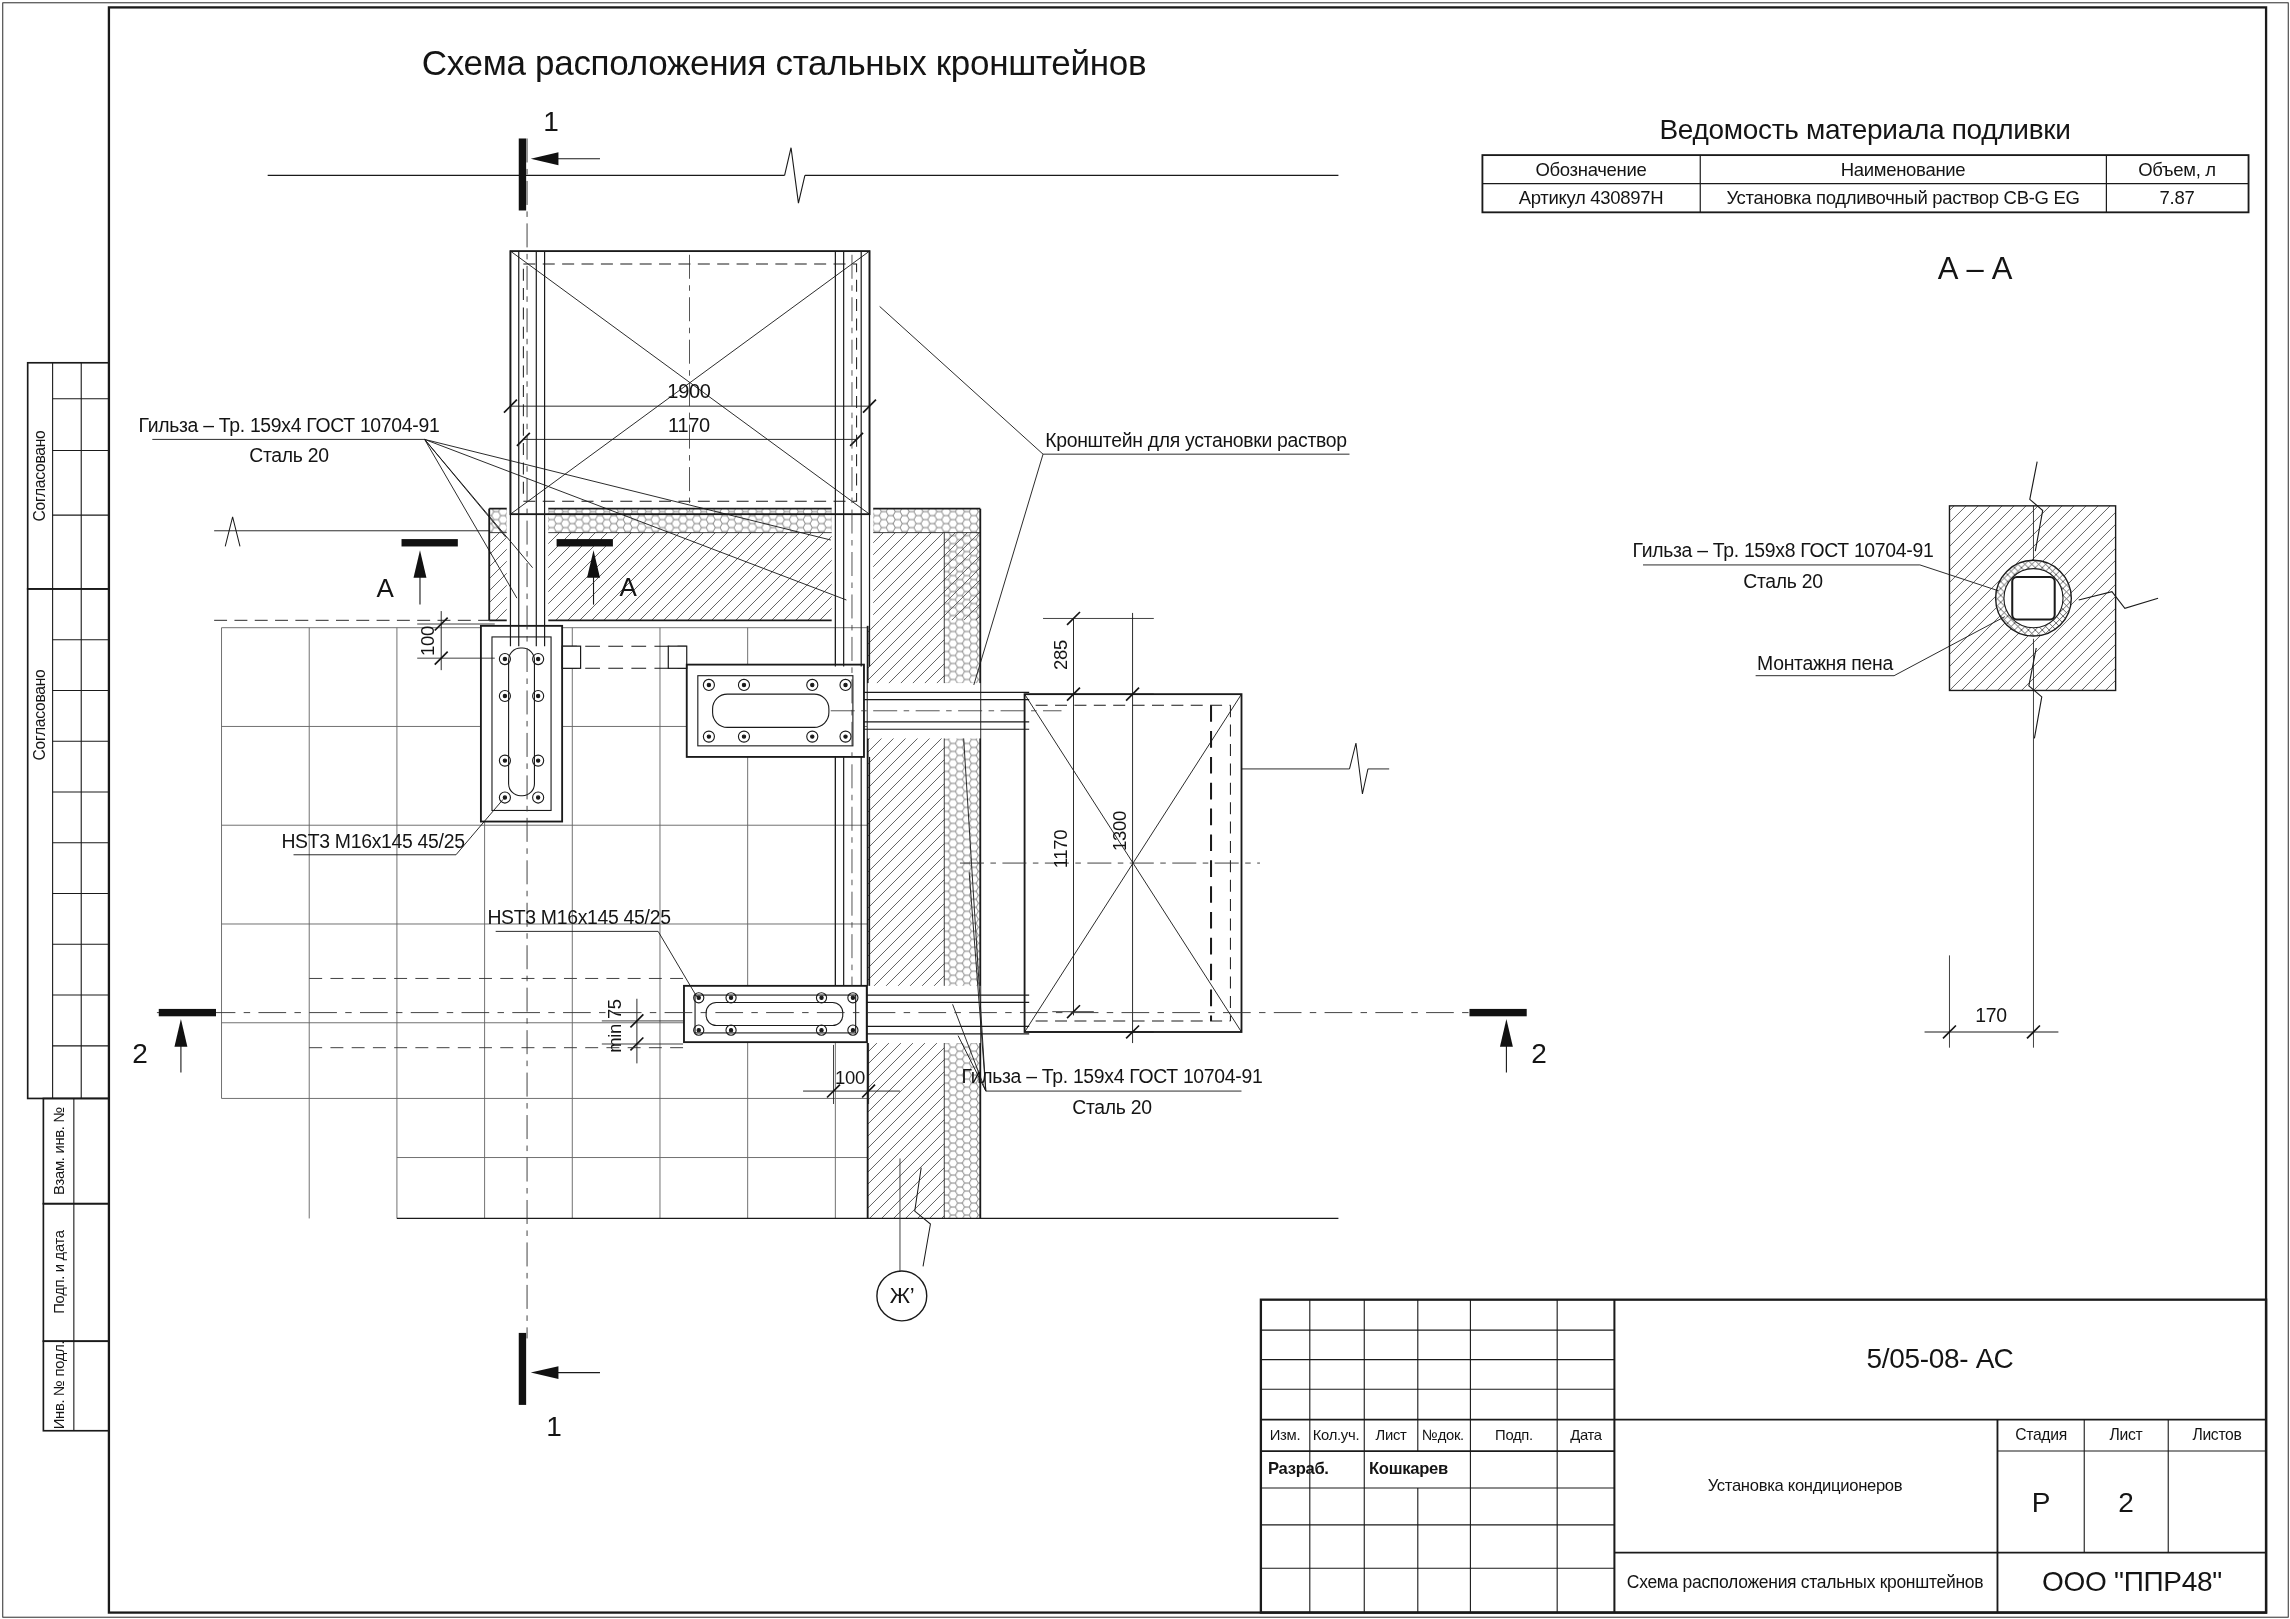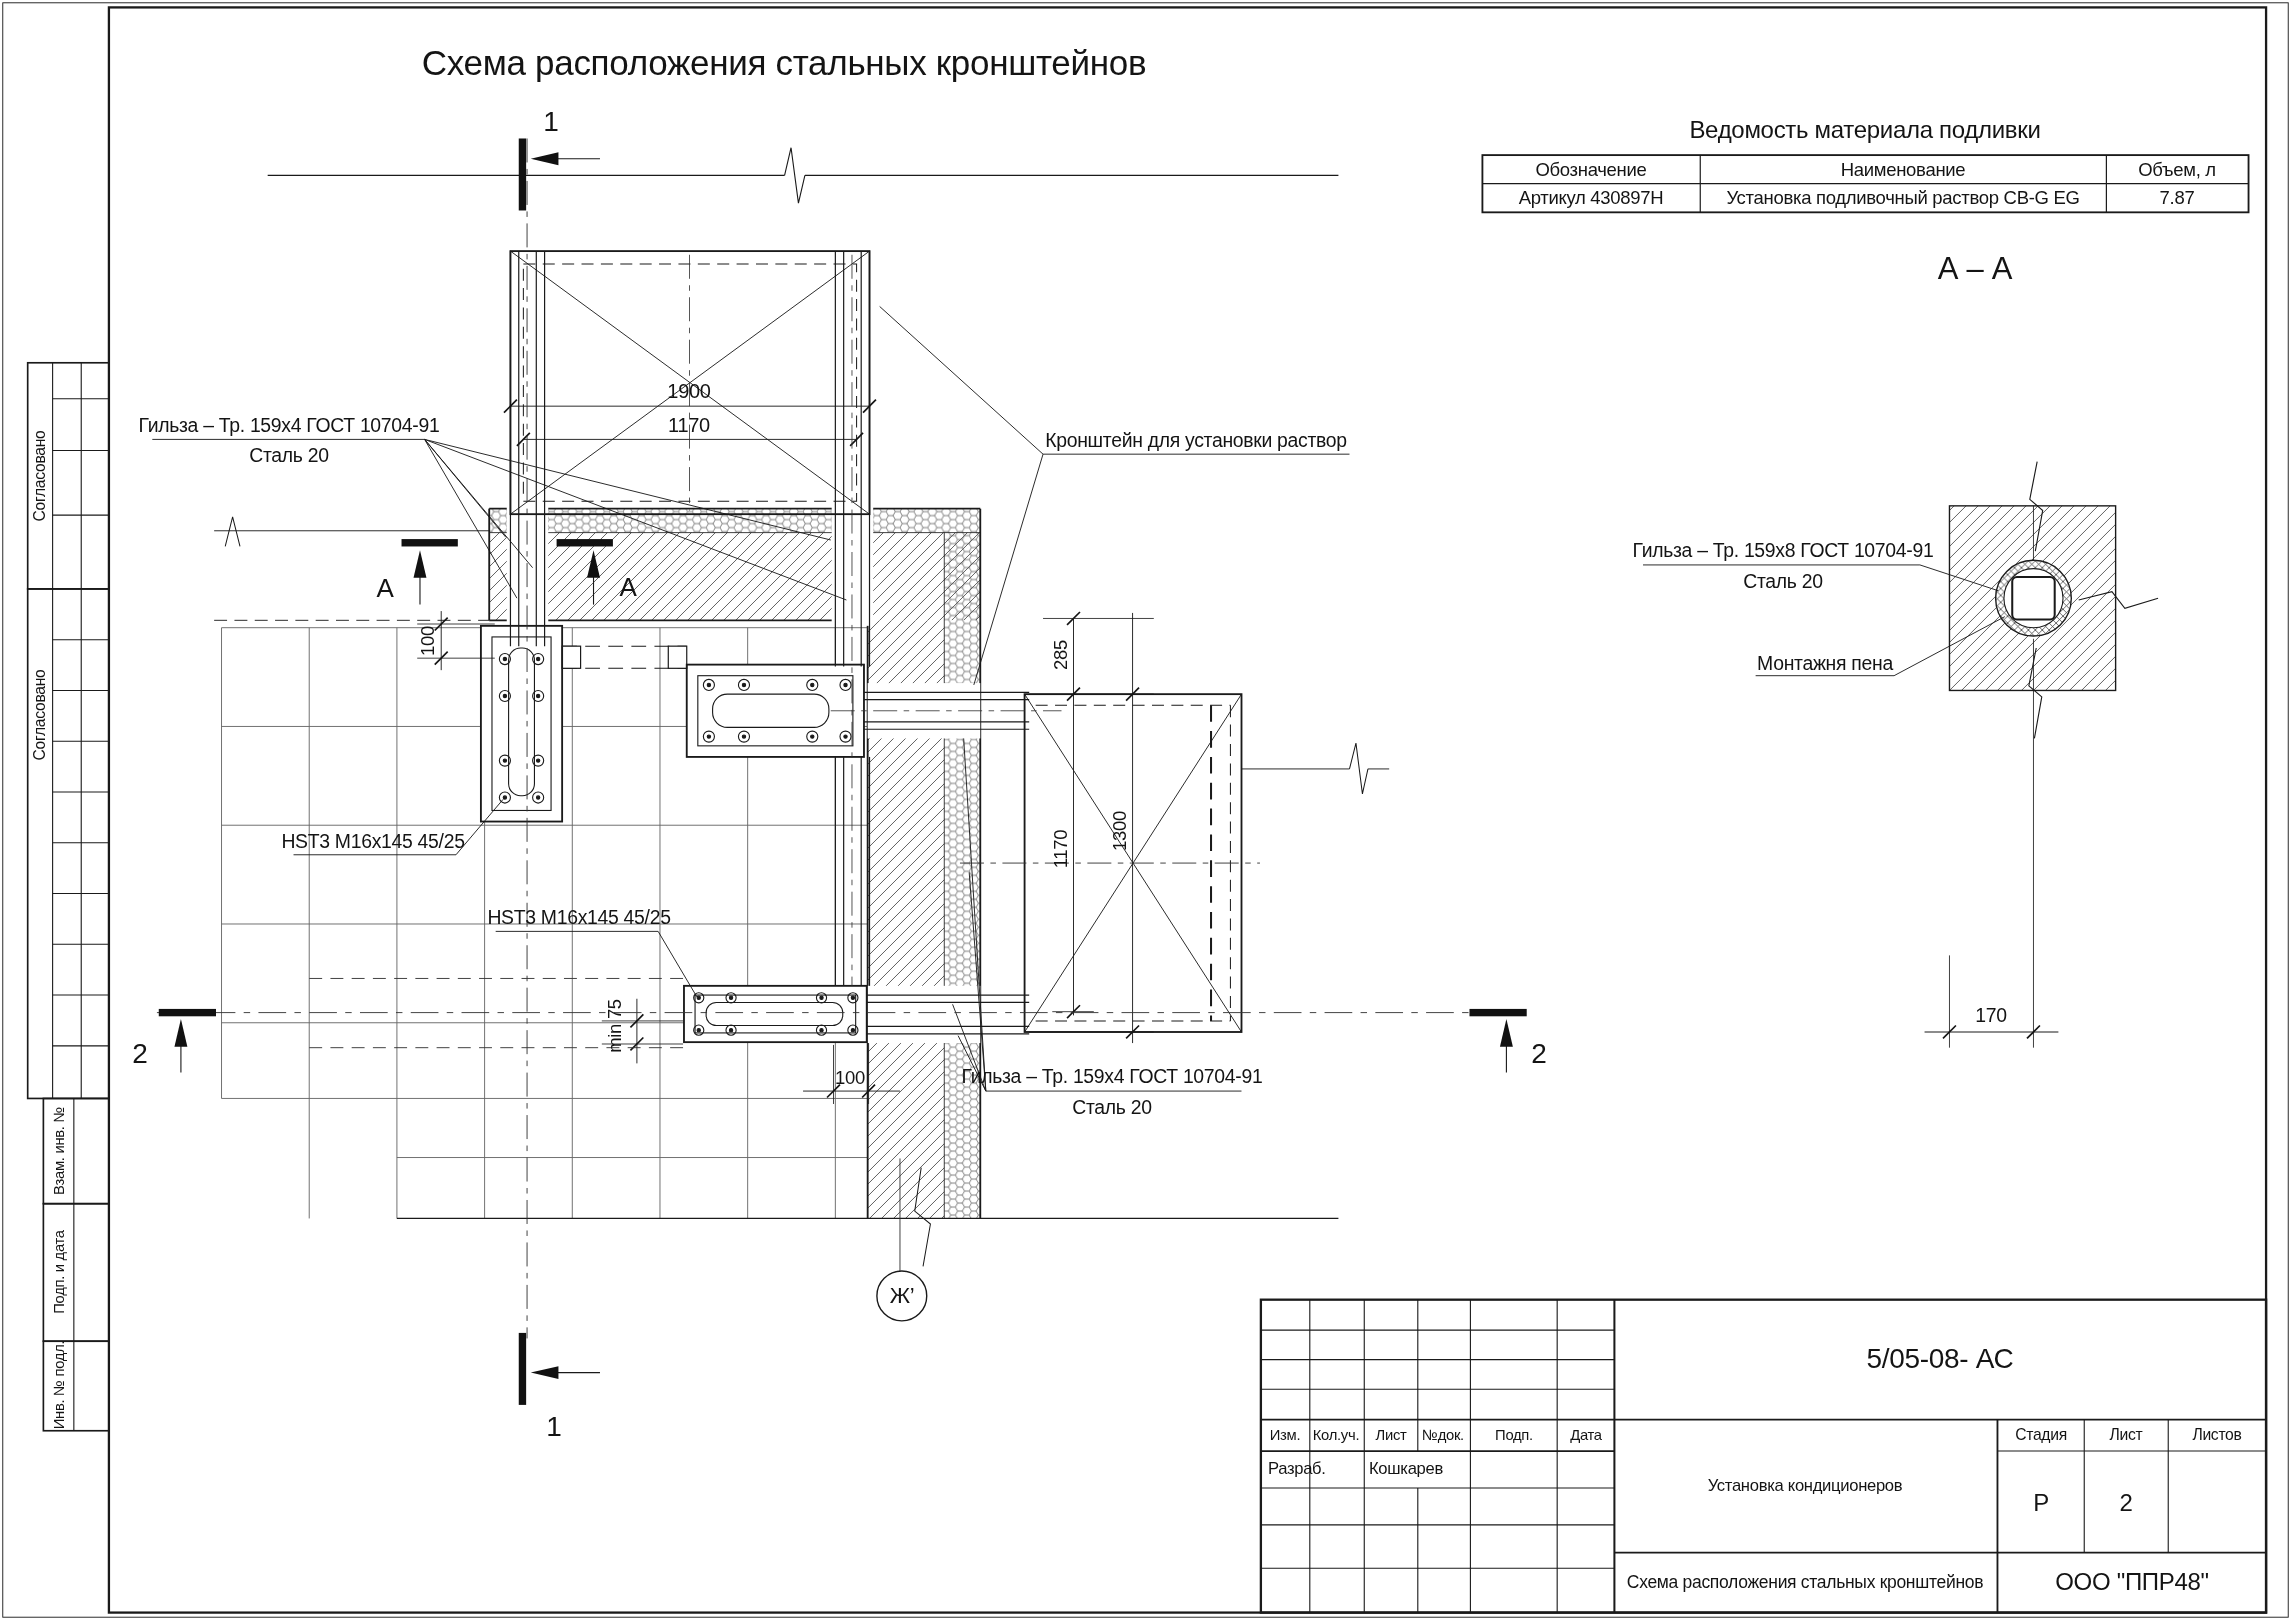--- a/index.html
+++ b/index.html
@@ -2,23 +2,23 @@
 <html style="font-size:14.8px"><head>
 <meta charset="utf-8">
 <style>
   html,body{margin:0;padding:0;background:#e8e8e8;}
   #sheet{position:relative;width:2291px;height:1620px;background:#ffffff;overflow:hidden;
          font-family:"Liberation Sans",sans-serif;}
   #linework{position:absolute;left:0;top:0;}
   .t{position:absolute;color:#141414;white-space:nowrap;letter-spacing:-0.3px;
      transform:translate(-50%,-50%);font-family:"Liberation Sans",sans-serif;}
   .rot{transform:translate(-50%,-50%) rotate(-90deg);}
-  .lft{transform:translate(0,-50%);}.s16{font-size:14.8px}.s17{font-size:15.7px}.s18{font-size:16.6px}
+  .lft{transform:translate(0,-50%);font-weight:bold;}.s16{font-size:14.8px}.s17{font-size:15.7px}.s18{font-size:16.6px}
   .s19{font-size:17.5px}.s20{font-size:18.5px}.s21{font-size:19.4px}.s22{font-size:20px}
-  .s24{font-size:22px}.s26{font-size:24px}.s28{font-size:26px}.s30{font-size:28px}
+  .s24{font-size:22px}.s26{font-size:28px}.s28{font-size:26px}.s30{font-size:28px}
   .s34{font-size:31px}.s38{font-size:35px}
 </style>
 </head>
 <body>
 
 <div id="sheet">
 
 <svg id="linework" width="2291" height="1620" viewBox="0 0 2482 1755">
 <defs>
   <pattern id="diag" patternUnits="userSpaceOnUse" width="13" height="13">

